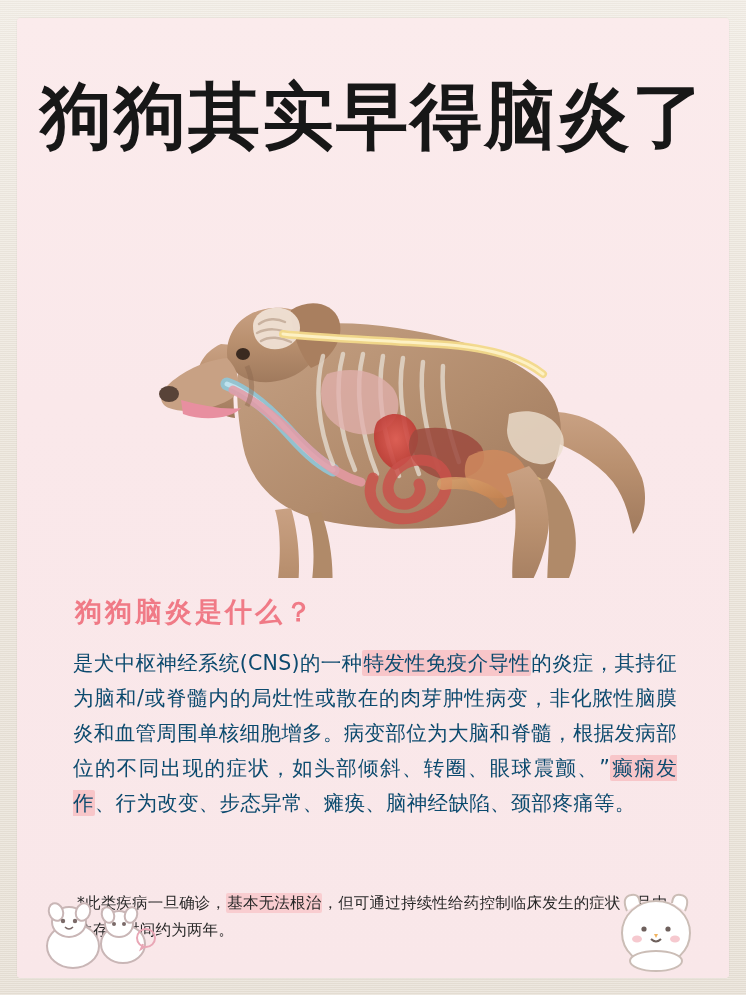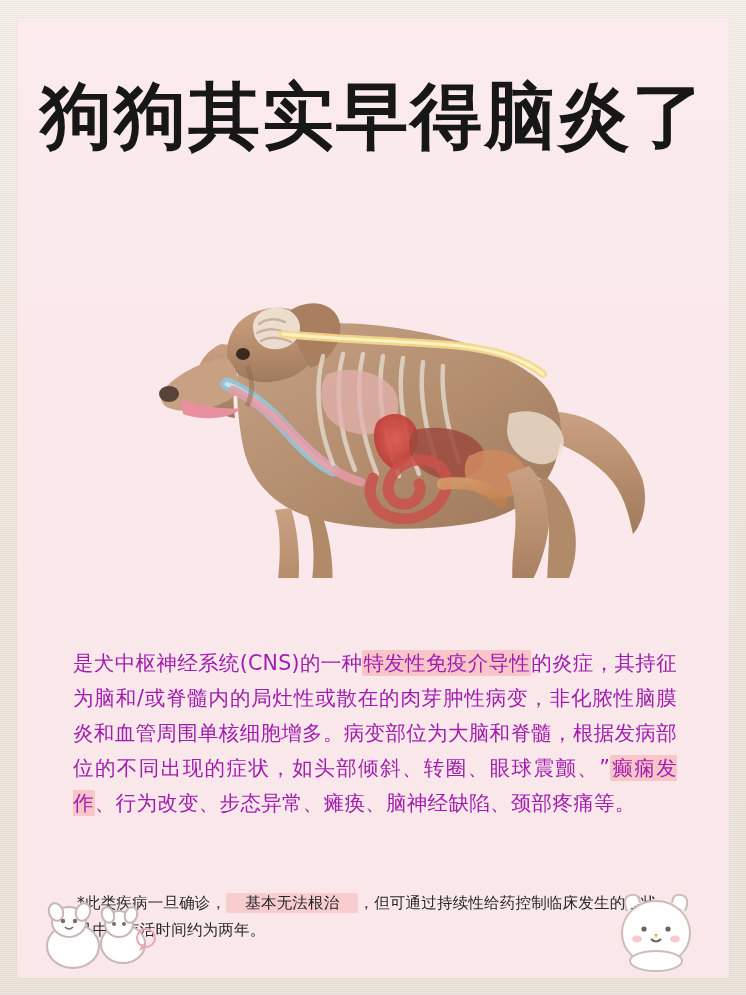--- a/index.html
+++ b/index.html
@@ -86,32 +86,32 @@
 
   
   .body-text {
     position: absolute;
     left: 56px;
     top: 628px;
     width: 604px;
     font-family: "DejaVu Sans", sans-serif;
     font-size: 20.5px;
     line-height: 35px;
-    color: #a21caf;
+    color: #0c4a6e;
     text-align: justify;
     letter-spacing: 0.3px;
   }
   .hl {
     background: #f8c6c9;
     padding: 1px 1px;
     border-radius: 2px;
   }
   .hl-soft {
     background: #f9cdd0;
-    padding: 1px 19px;
+    padding: 1px 1px;
     border-radius: 2px;
   }
 
   
   .footnote {
     position: absolute;
     left: 60px;
     top: 872px;
     width: 600px;
     font-family: "DejaVu Sans", sans-serif;
@@ -242,20 +242,21 @@
                C204 364 202 344 198 332 Z" fill="url(#furGrad)"></path>
       <path d="M244 334 C254 360 258 394 254 420 C250 444 244 458 238 466 C230 446 234 416 236 392
                C238 366 234 346 230 336 Z" fill="#b08a69"></path>
       <path d="M190 460 C204 454 220 458 226 468 C218 476 198 476 188 470 Z" fill="#a87f5f"></path>
       <path d="M226 462 C240 456 256 460 262 470 C254 478 234 478 224 472 Z" fill="#a87f5f"></path>
 
       <path d="M170 188 C176 202 176 216 170 228" stroke="#8d6a50" stroke-width="5" fill="none" opacity="0.5"></path>
     </svg>
   </div>
 
+  <div class="section-heading">狗狗脑炎是什么？</div>
 
   <div class="body-text">
     <span>是犬中枢神经系统(CNS)的一种</span><span class="hl">特发性免疫介导性</span><span>的炎症，其持征为脑和/或脊髓内的局灶性或散在的肉芽肿性病变，非化脓性脑膜炎和血管周围单核细胞增多。病变部位为大脑和脊髓，根据发病部位的不同出现的症状，如头部倾斜、转圈、眼球震颤、”</span><span class="hl">癫痫发作</span><span>、行为改变、步态异常、瘫痪、脑神经缺陷、颈部疼痛等。</span>
   </div>
 
   <div class="footnote">
     <span>*此类疾病一旦确诊，</span><span class="hl-soft">基本无法根治</span><span>，但可通过持续性给药控制临床发生的症状，且中位存活时间约为两年。</span>
   </div>
 
   <div class="sticker-left">

